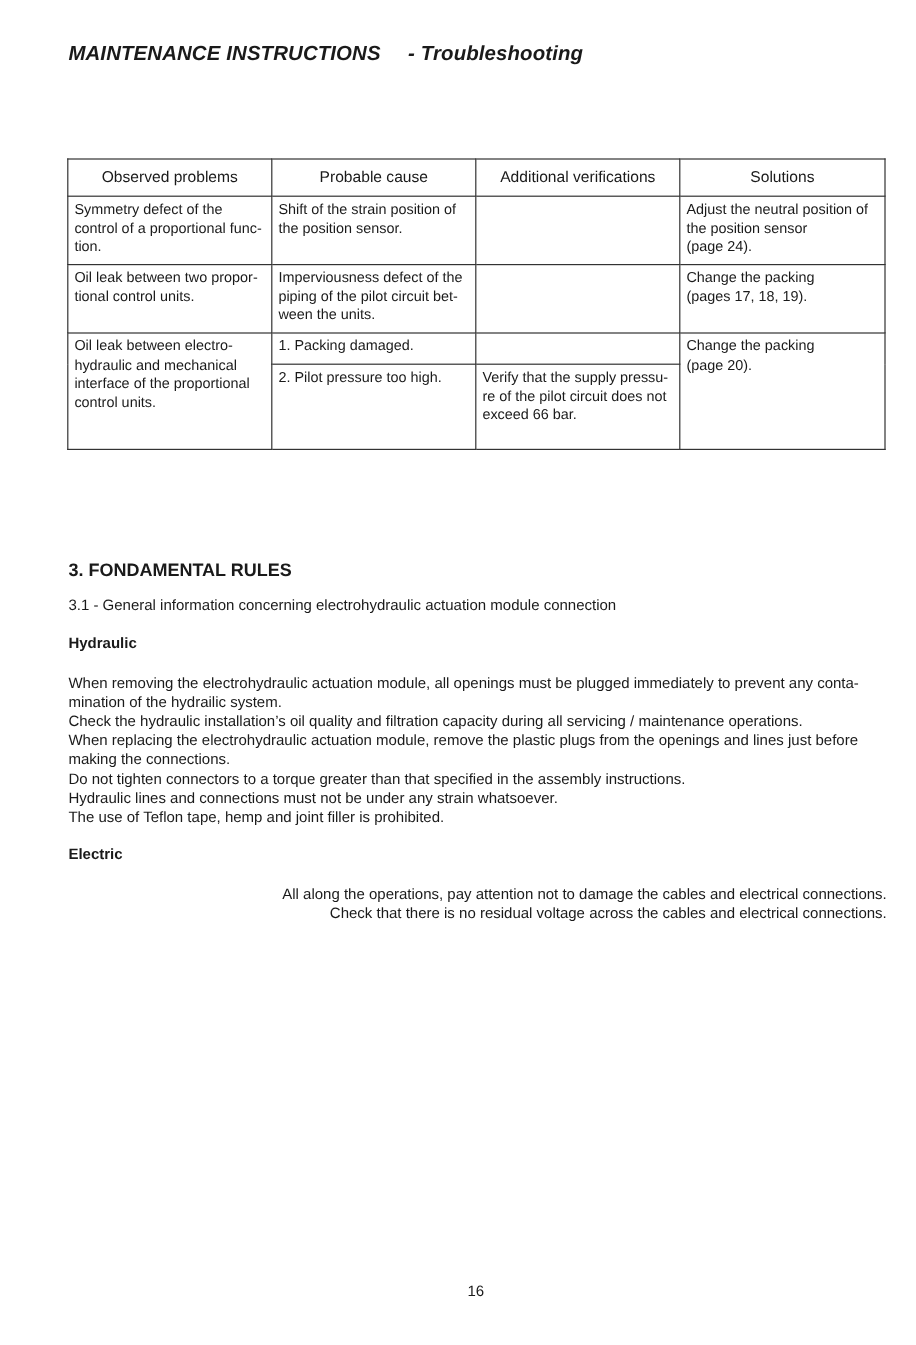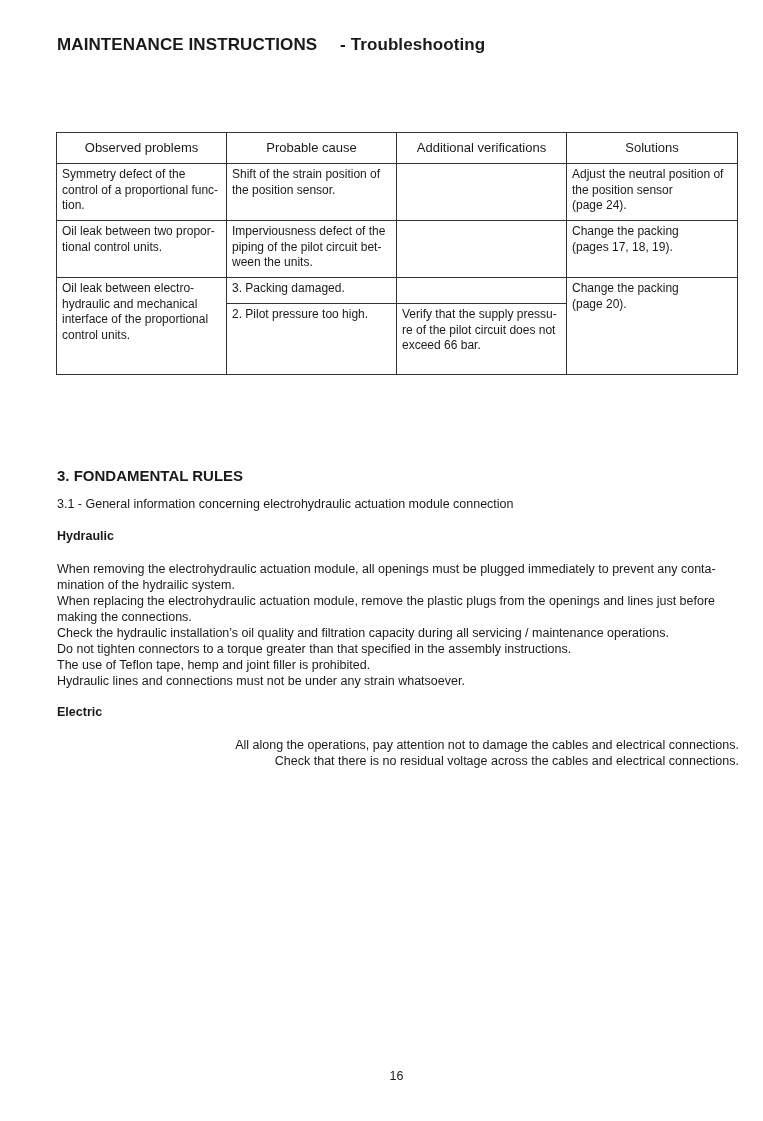--- a/index.html
+++ b/index.html
@@ -14,20 +14,21 @@
       overflow: hidden;
       font-family: "Liberation Sans", sans-serif;
       color: #1a1a1a;
     }
     .page-header {
       position: absolute;
       left: 57px;
       top: 35px;
       font-size: 17px;
       font-weight: bold;
+      font-style: italic;
       letter-spacing: 0.1px;
       white-space: nowrap;
     }
     .page-header .subtitle {
       margin-left: 18px;
     }
 
     table.trouble {
       position: absolute;
       left: 56px;
@@ -145,45 +146,45 @@
 ween the units.</td>
       <td class="cell"></td>
       <td class="cell">Change the packing
 (pages 17, 18, 19).</td>
     </tr>
     <tr class="row-3a">
       <td class="cell" rowspan="2">Oil leak between electro-
 hydraulic and mechanical
 interface of the proportional
 control units.</td>
-      <td class="cell sub">3. Packing damaged.</td>
+      <td class="cell sub">1. Packing damaged.</td>
       <td class="cell sub"></td>
       <td class="cell" rowspan="2">Change the packing
 (page 20).</td>
     </tr>
     <tr class="row-3b">
       <td class="cell sub">2. Pilot pressure too high.</td>
       <td class="cell sub">Verify that the supply pressu-
 re of the pilot circuit does not
 exceed 66 bar.</td>
     </tr>
   </tbody>
 </table>
 
 <div class="section-title">3. FONDAMENTAL RULES</div>
 <div class="subsection-title">3.1 - General information concerning electrohydraulic actuation module connection</div>
 
 <div class="sub-heading hydraulic-heading">Hydraulic</div>
 <div class="para-block hydraulic-body">
   <p>When removing the electrohydraulic actuation module, all openings must be plugged immediately to prevent any conta-mination of the hydrailic system.</p>
+  <p>Check the hydraulic installation’s oil quality and filtration capacity during all servicing / maintenance operations.</p>
   <p>When replacing the electrohydraulic actuation module, remove the plastic plugs from the openings and lines just before making the connections.</p>
-  <p>Check the hydraulic installation’s oil quality and filtration capacity during all servicing / maintenance operations.</p>
   <p>Do not tighten connectors to a torque greater than that specified in the assembly instructions.</p>
+  <p>Hydraulic lines and connections must not be under any strain whatsoever.</p>
   <p>The use of Teflon tape, hemp and joint filler is prohibited.</p>
-  <p>Hydraulic lines and connections must not be under any strain whatsoever.</p>
 </div>
 
 <div class="sub-heading electric-heading">Electric</div>
 <div class="para-block electric-body">
   <p>All along the operations, pay attention not to damage the cables and electrical connections.</p>
   <p>Check that there is no residual voltage across the cables and electrical connections.</p>
 </div>
 
 <div class="page-number">16</div>
 

